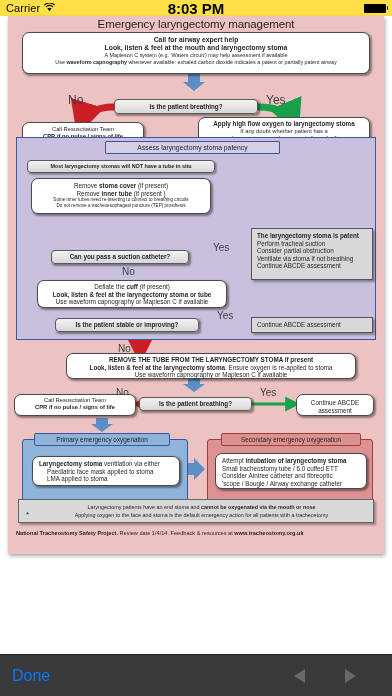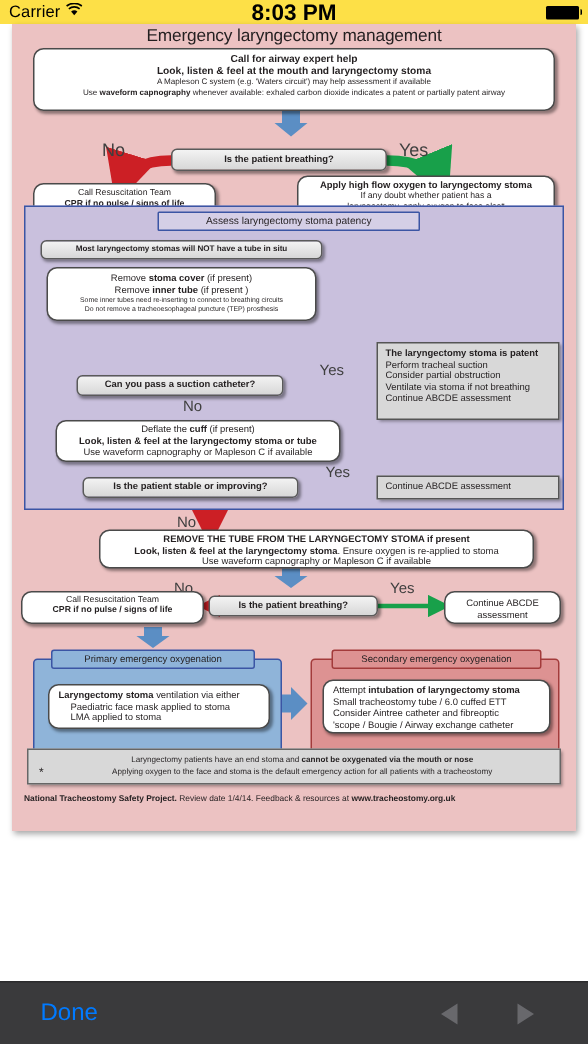--- a/index.html
+++ b/index.html
@@ -131,21 +131,21 @@
     font-size: 5.6px; color: #231f20;
   }
 
   
   .toolbar {
     position: absolute; left: 0; top: 654px; width: 392px; height: 42px;
     background: #3a3a3c; border-top: 1px solid #2b2b2d;
     display: flex; align-items: center;
   }
   .done {
-    color: #007aff; font-size: 16px; margin-left: 27px;
+    color: #007aff; font-size: 16px; margin-left: 12px;
     font-family: "Liberation Sans", sans-serif;
   }
   .navarrows { margin-left: auto; display: flex; gap: 40px; padding-right: 36px; }
   .tri { width: 0; height: 0; opacity: .55; }
   .tri.back {
     border-top: 7px solid transparent; border-bottom: 7px solid transparent;
     border-right: 11px solid #8e8e93;
   }
   .tri.fwd {
     border-top: 7px solid transparent; border-bottom: 7px solid transparent;

